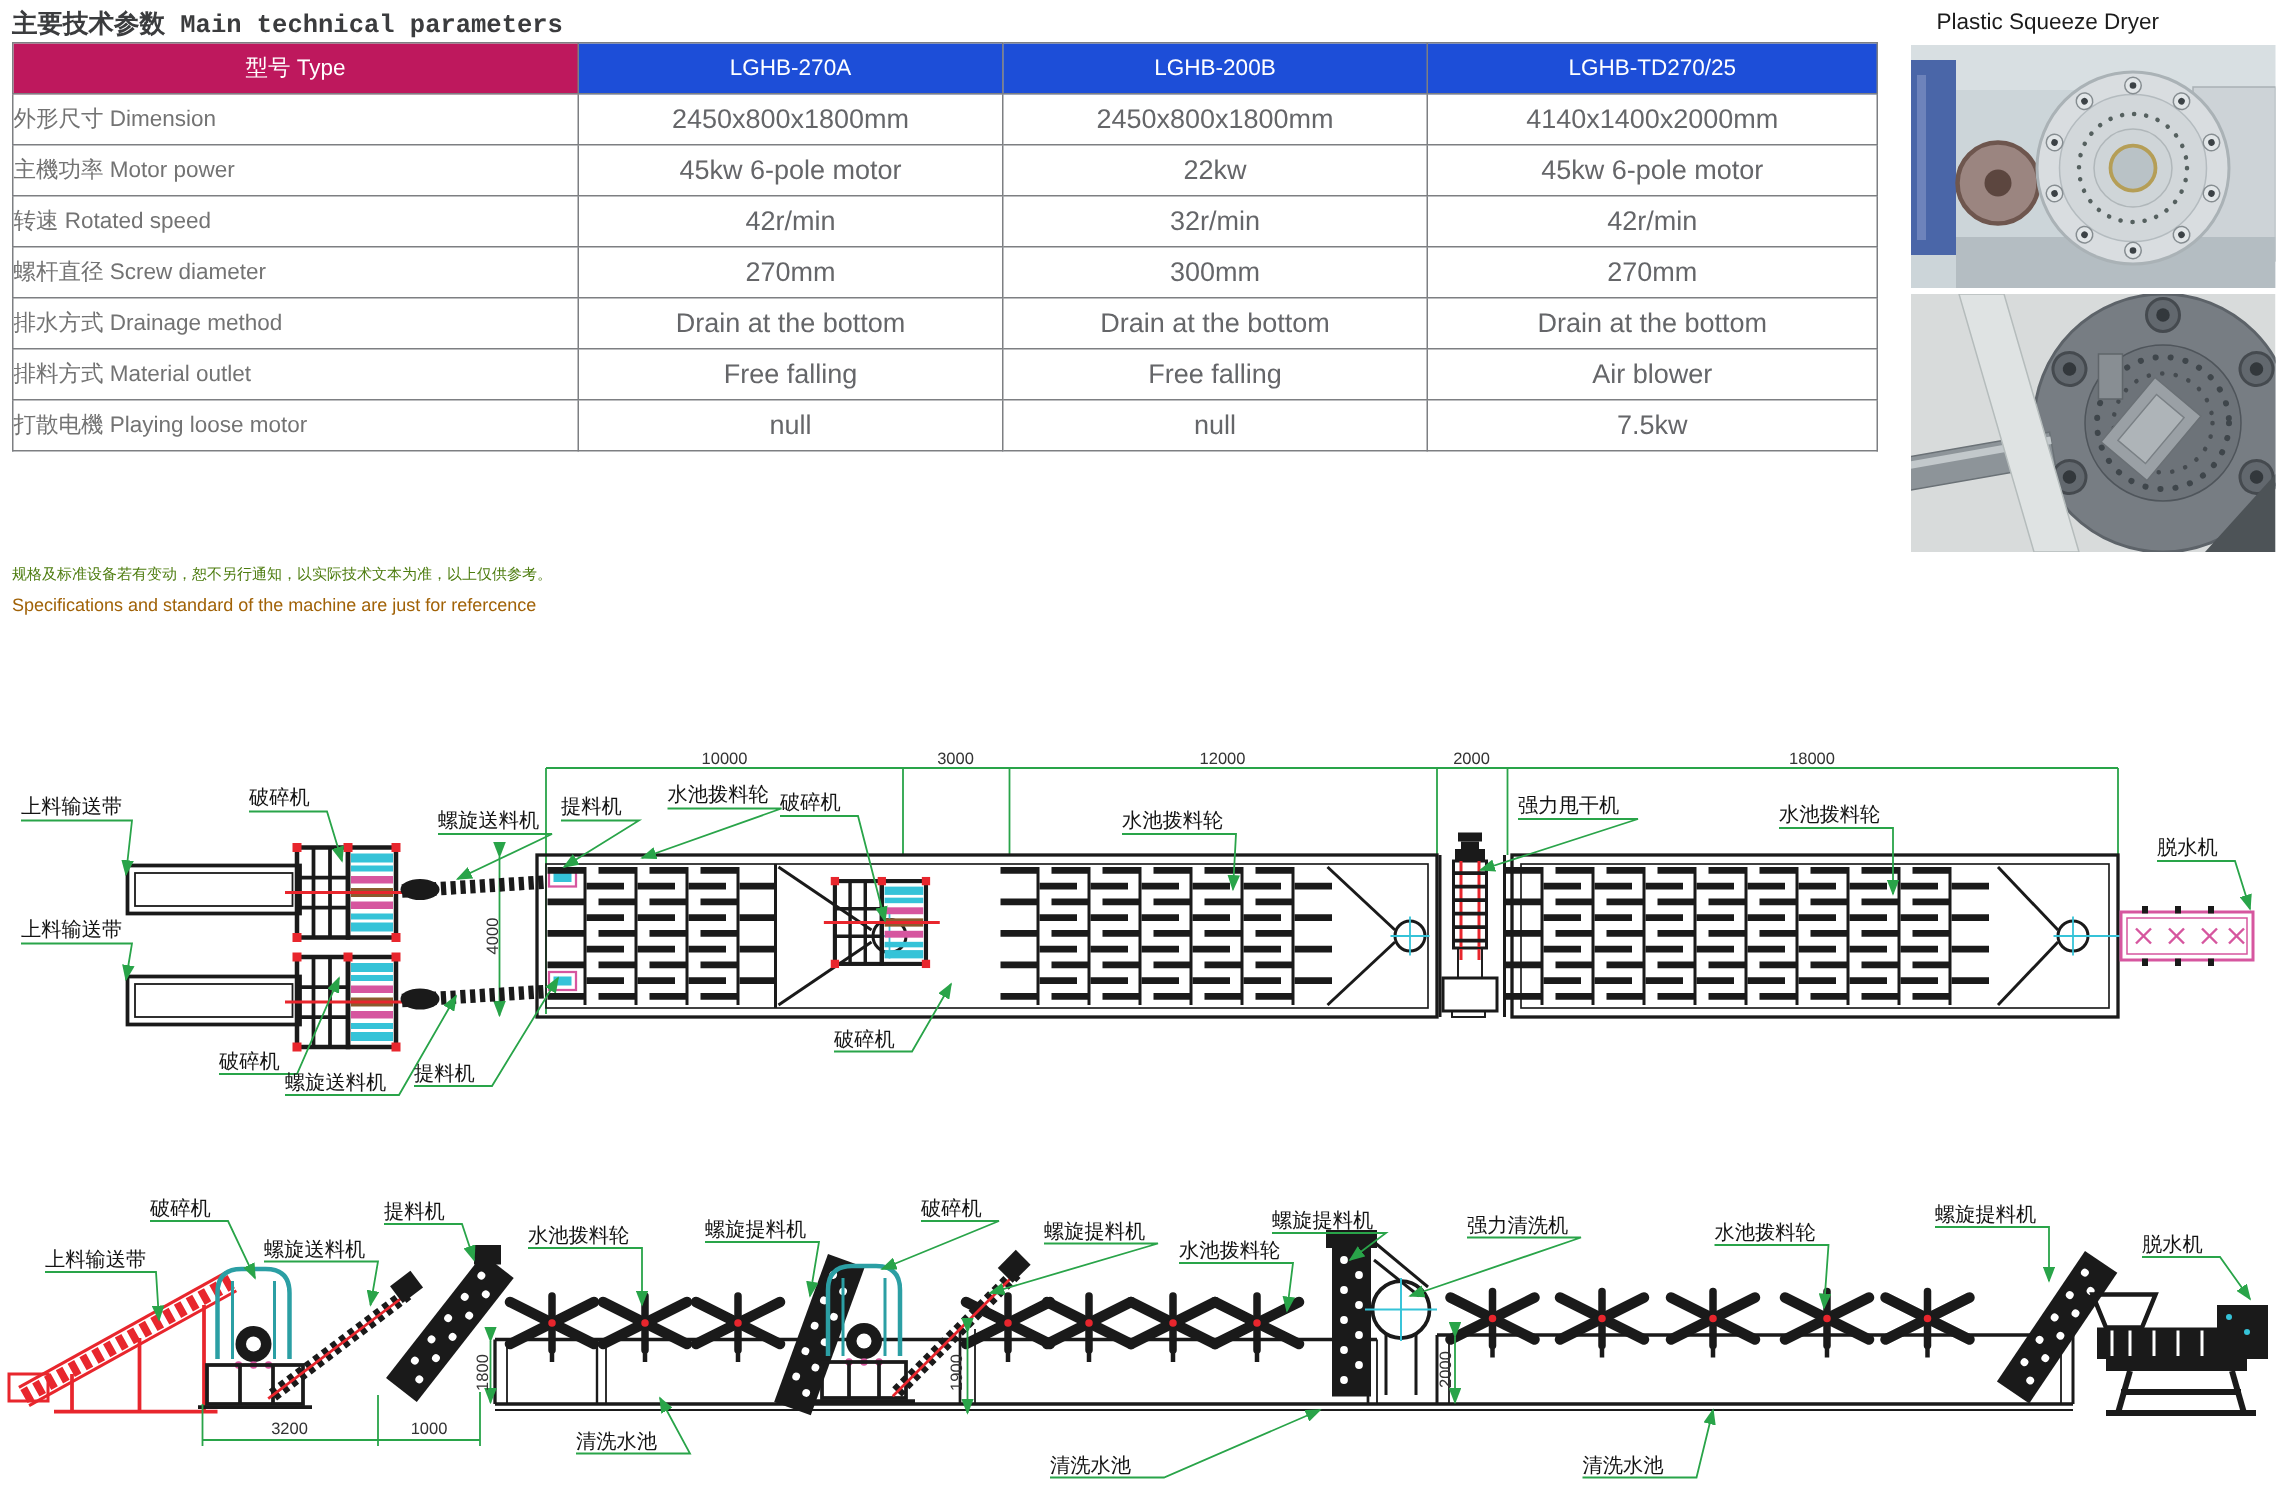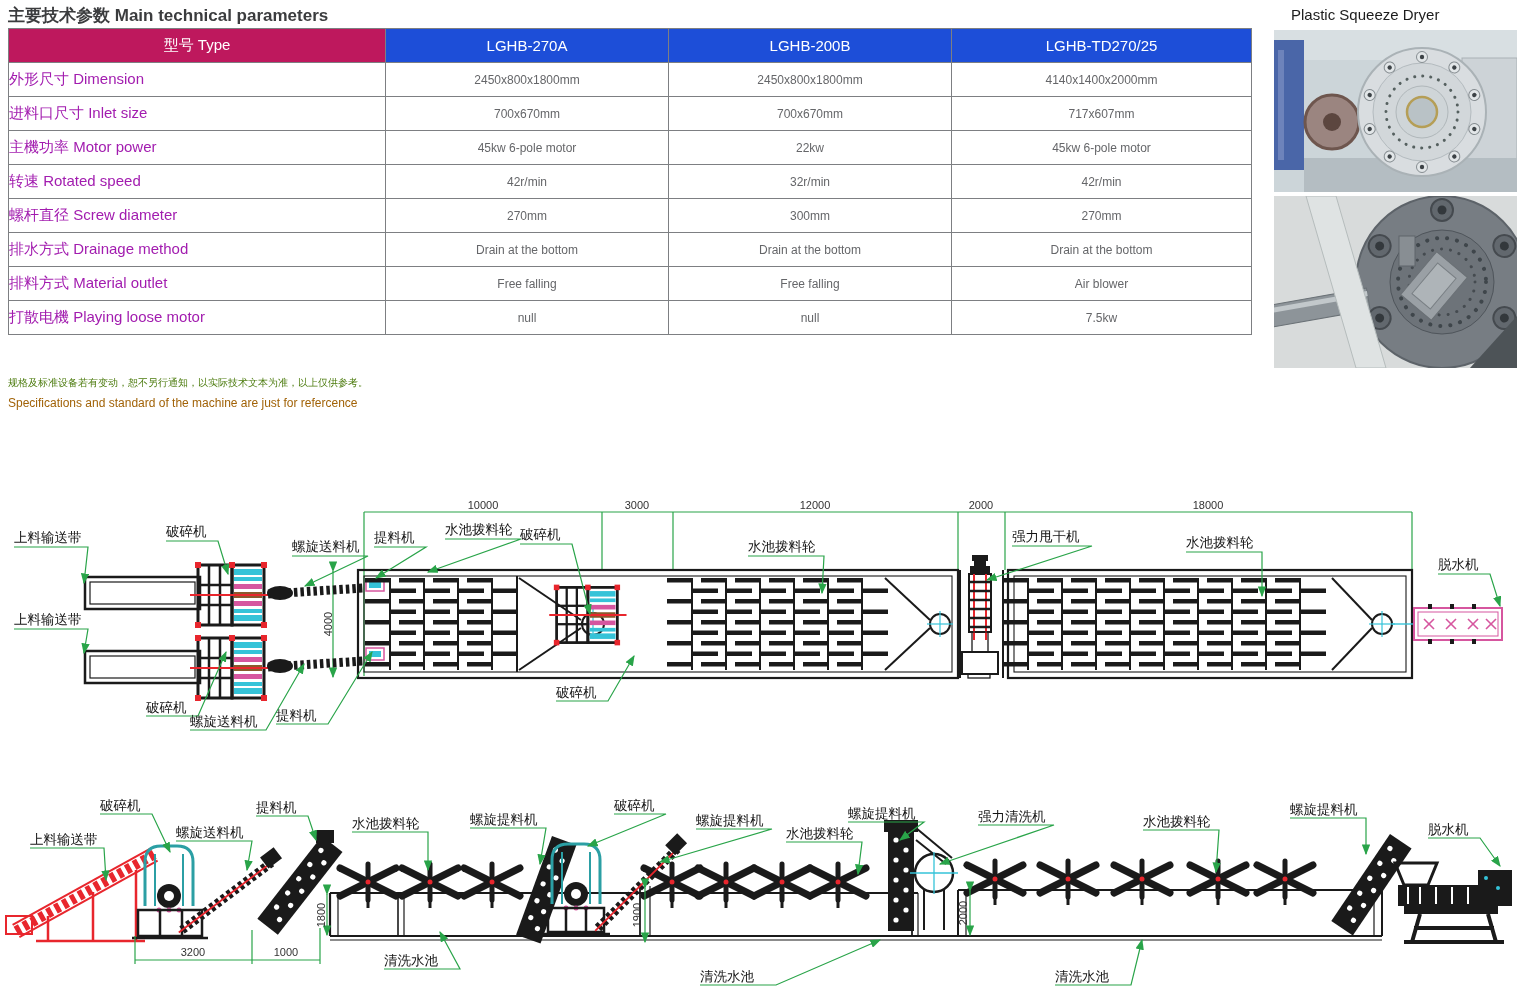--- a/index.html
+++ b/index.html
@@ -1,25 +1,25 @@
 <!DOCTYPE html>
 <html><head>
 <meta charset="utf-8">
 <style>
   html,body{margin:0;padding:0;background:#fff;}
   #page{position:relative;width:1521px;height:999px;background:#fff;overflow:hidden;
         font-family:"Liberation Sans",sans-serif;}
-  #title{position:absolute;left:8px;top:4px;font-size:17px;font-weight:bold;color:#3b3c3e;}
+  #title{position:absolute;left:8px;top:4px;font-size:17px;font-weight:bold;color:#3b3c3e;font-family:Liberation Mono, monospace;}
   table.params{position:absolute;left:8px;top:28px;width:1243px;border-collapse:collapse;table-layout:fixed;}
   table.params th,table.params td{border:1px solid #7d7f82;height:33px;padding:0;font-weight:normal;}
   table.params th{color:#fff;font-size:15px;text-align:center;}
   th.type{background:#be185d;text-align:left;padding-left:14px;}
   th.model{background:#1d4ed8;}
-  td.lab{font-size:15px;color:#a21caf;text-align:left;padding-left:14px;background:#fff;}
-  td.val{font-size:12px;color:#656669;text-align:center;background:#fff;}
+  td.lab{font-size:15px;color:#737373;text-align:left;padding-left:14px;background:#fff;}
+  td.val{font-size:18px;color:#656669;text-align:center;background:#fff;}
   #note-zh{position:absolute;left:8px;top:376px;font-size:10px;color:#4d7c0f;}
   #note-en{position:absolute;left:8px;top:396px;font-size:12px;color:#a16207;}
   #photo-caption{position:absolute;left:1272px;top:6px;font-size:15px;color:#1c1c1c;margin-left:19px;}
   .photo{position:absolute;left:1274px;}
   svg text{font-family:"Liberation Sans",sans-serif;}
   .lbl{font-size:13.5px;fill:#141414;}
   .dim{font-size:11px;fill:#333;}
   .gl{stroke:#29a449;stroke-width:1.2;fill:none;}
   .blk{stroke:#1a1a1a;fill:none;}
   #top-diagram{position:absolute;left:0;top:500px;}
@@ -49,26 +49,20 @@
         <th class="model">LGHB-200B</th>
         <th class="model">LGHB-TD270/25</th>
       </tr>
     </thead>
     <tbody>
       <tr>
           <td class="lab">外形尺寸 Dimension</td>
           <td class="val">2450x800x1800mm</td>
           <td class="val">2450x800x1800mm</td>
           <td class="val">4140x1400x2000mm</td>
-        </tr>
-      <tr>
-          <td class="lab">进料口尺寸 Inlet size</td>
-          <td class="val">700x670mm</td>
-          <td class="val">700x670mm</td>
-          <td class="val">717x607mm</td>
         </tr>
       <tr>
           <td class="lab">主機功率 Motor power</td>
           <td class="val">45kw 6-pole motor</td>
           <td class="val">22kw</td>
           <td class="val">45kw 6-pole motor</td>
         </tr>
       <tr>
           <td class="lab">转速 Rotated speed</td>
           <td class="val">42r/min</td>

